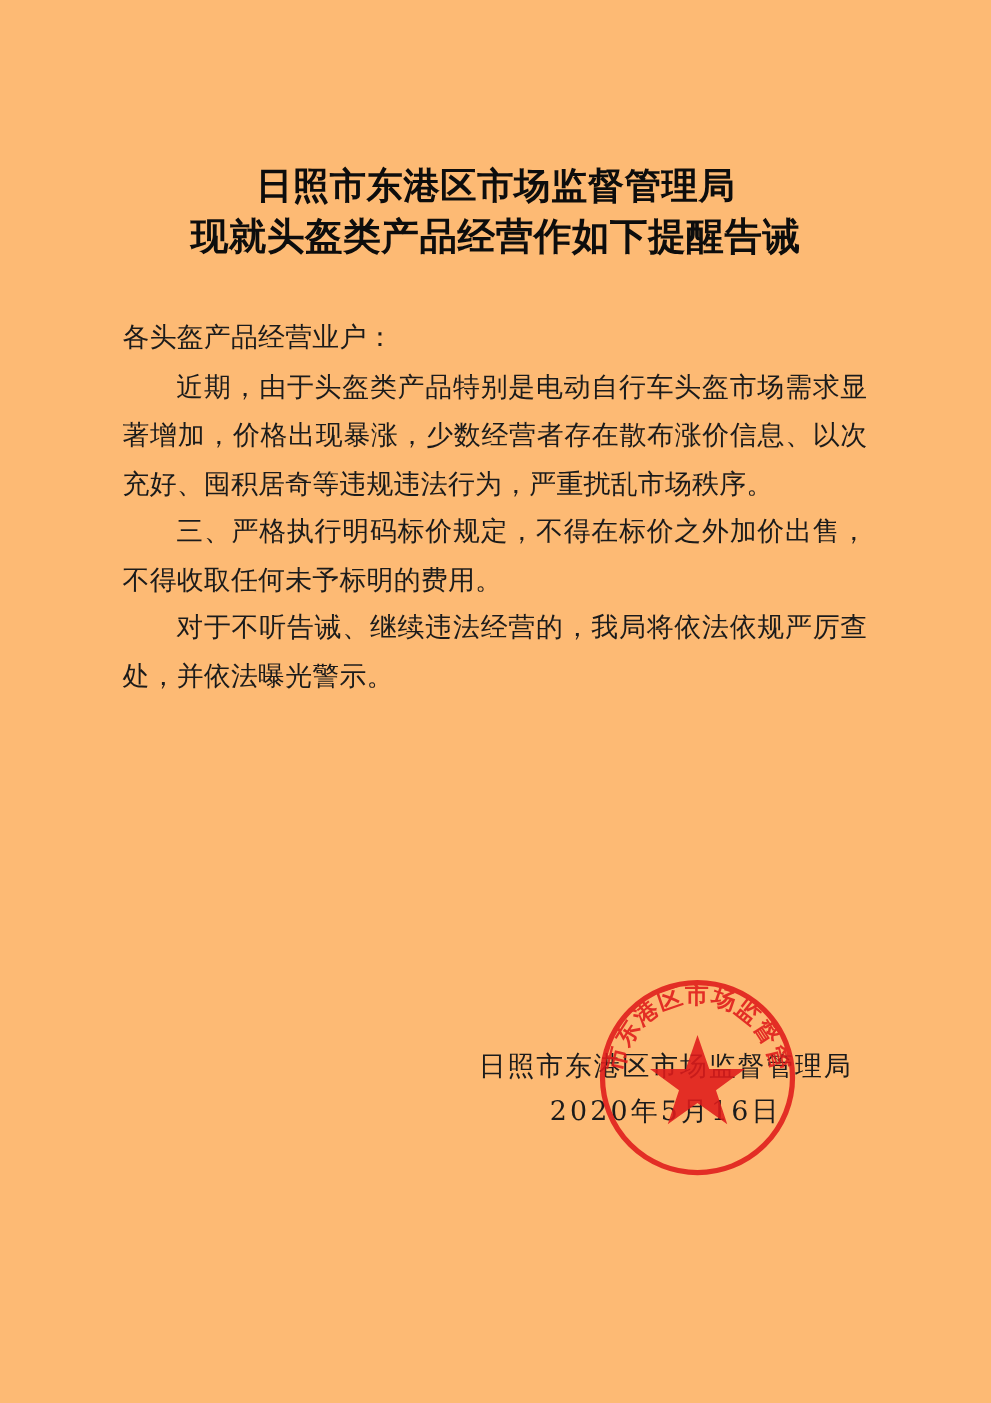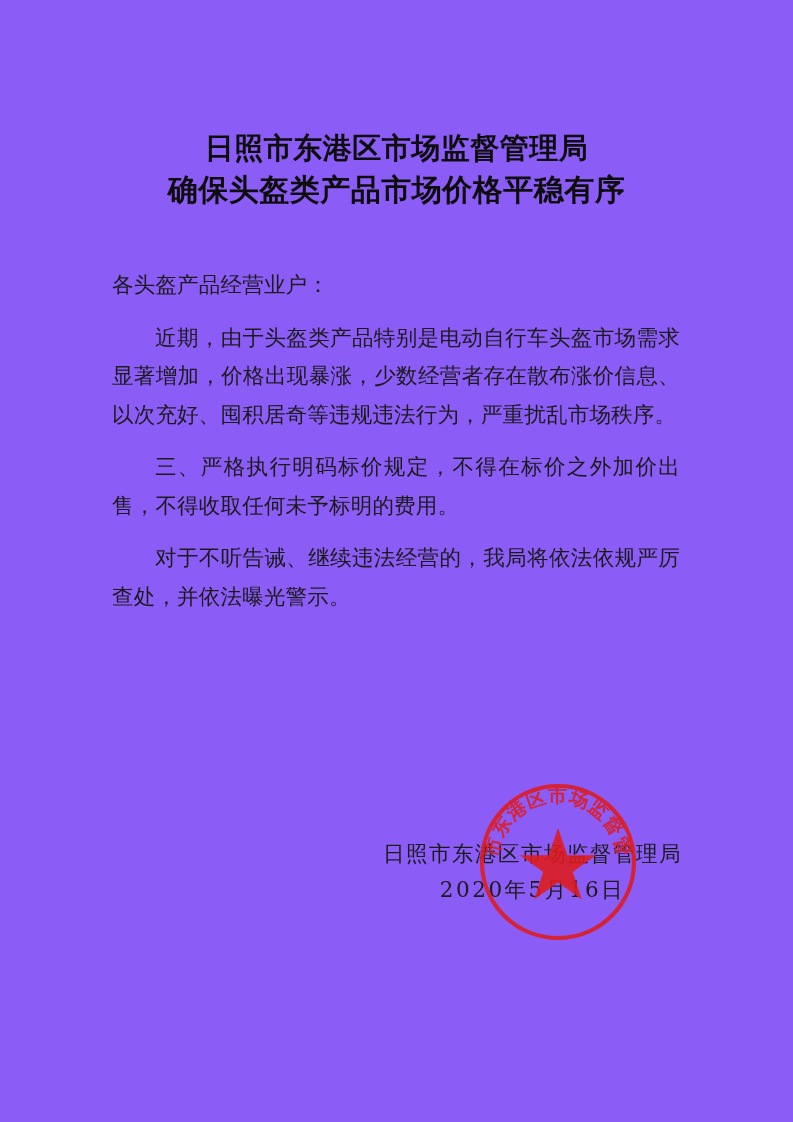--- a/index.html
+++ b/index.html
@@ -12,21 +12,21 @@
     height: 1122px;
     position: relative;
     overflow: hidden;
     font-family: "DejaVu Serif", "Liberation Serif", serif;
     color: #1a1a1a;
   }
 
   .page {
     position: absolute;
     inset: 0;
-    background: #8b5cf6;
+    background: #fdba74;
   }
 
   
   .title-block {
     position: absolute;
     left: 0;
     right: 0;
     top: 128px;
     text-align: center;
   }
@@ -52,21 +52,21 @@
     width: 596px;
   }
   .para {
     font-family: "DejaVu Serif", "Liberation Serif", serif;
     font-size: 21.5px;
     line-height: 38.5px;
     color: #1b1b1b;
     text-align: justify;
     text-justify: inter-character;
     letter-spacing: 0.2px;
-    margin: 14px;
+    margin: 0;
   }
   .para.indent {
     text-indent: 2em;
     font-family: Liberation Serif, serif;
   }
   .para.flush {
     text-indent: 0;
   }
 
   
@@ -106,21 +106,21 @@
     opacity: 0.88;
   }
 </style>
 </head>
 <body>
 
 <div class="page">
 
   <div class="title-block">
     <div class="title-line">日照市东港区市场监督管理局</div>
-    <div class="title-line second">确保头盔类产品市场价格平稳有序</div>
+    <div class="title-line second">现就头盔类产品经营作如下提醒告诫</div>
   </div>
 
   <div class="body-block">
     <p class="para flush">各头盔产品经营业户：</p>
     <p class="para indent">近期，由于头盔类产品特别是电动自行车头盔市场需求显著增加，价格出现暴涨，少数经营者存在散布涨价信息、以次充好、囤积居奇等违规违法行为，严重扰乱市场秩序。</p>
     <p class="para indent">三、严格执行明码标价规定，不得在标价之外加价出售，不得收取任何未予标明的费用。</p>
     <p class="para indent">对于不听告诫、继续违法经营的，我局将依法依规严厉查处，并依法曝光警示。</p>
   </div>
 
   <div class="sign-block">

